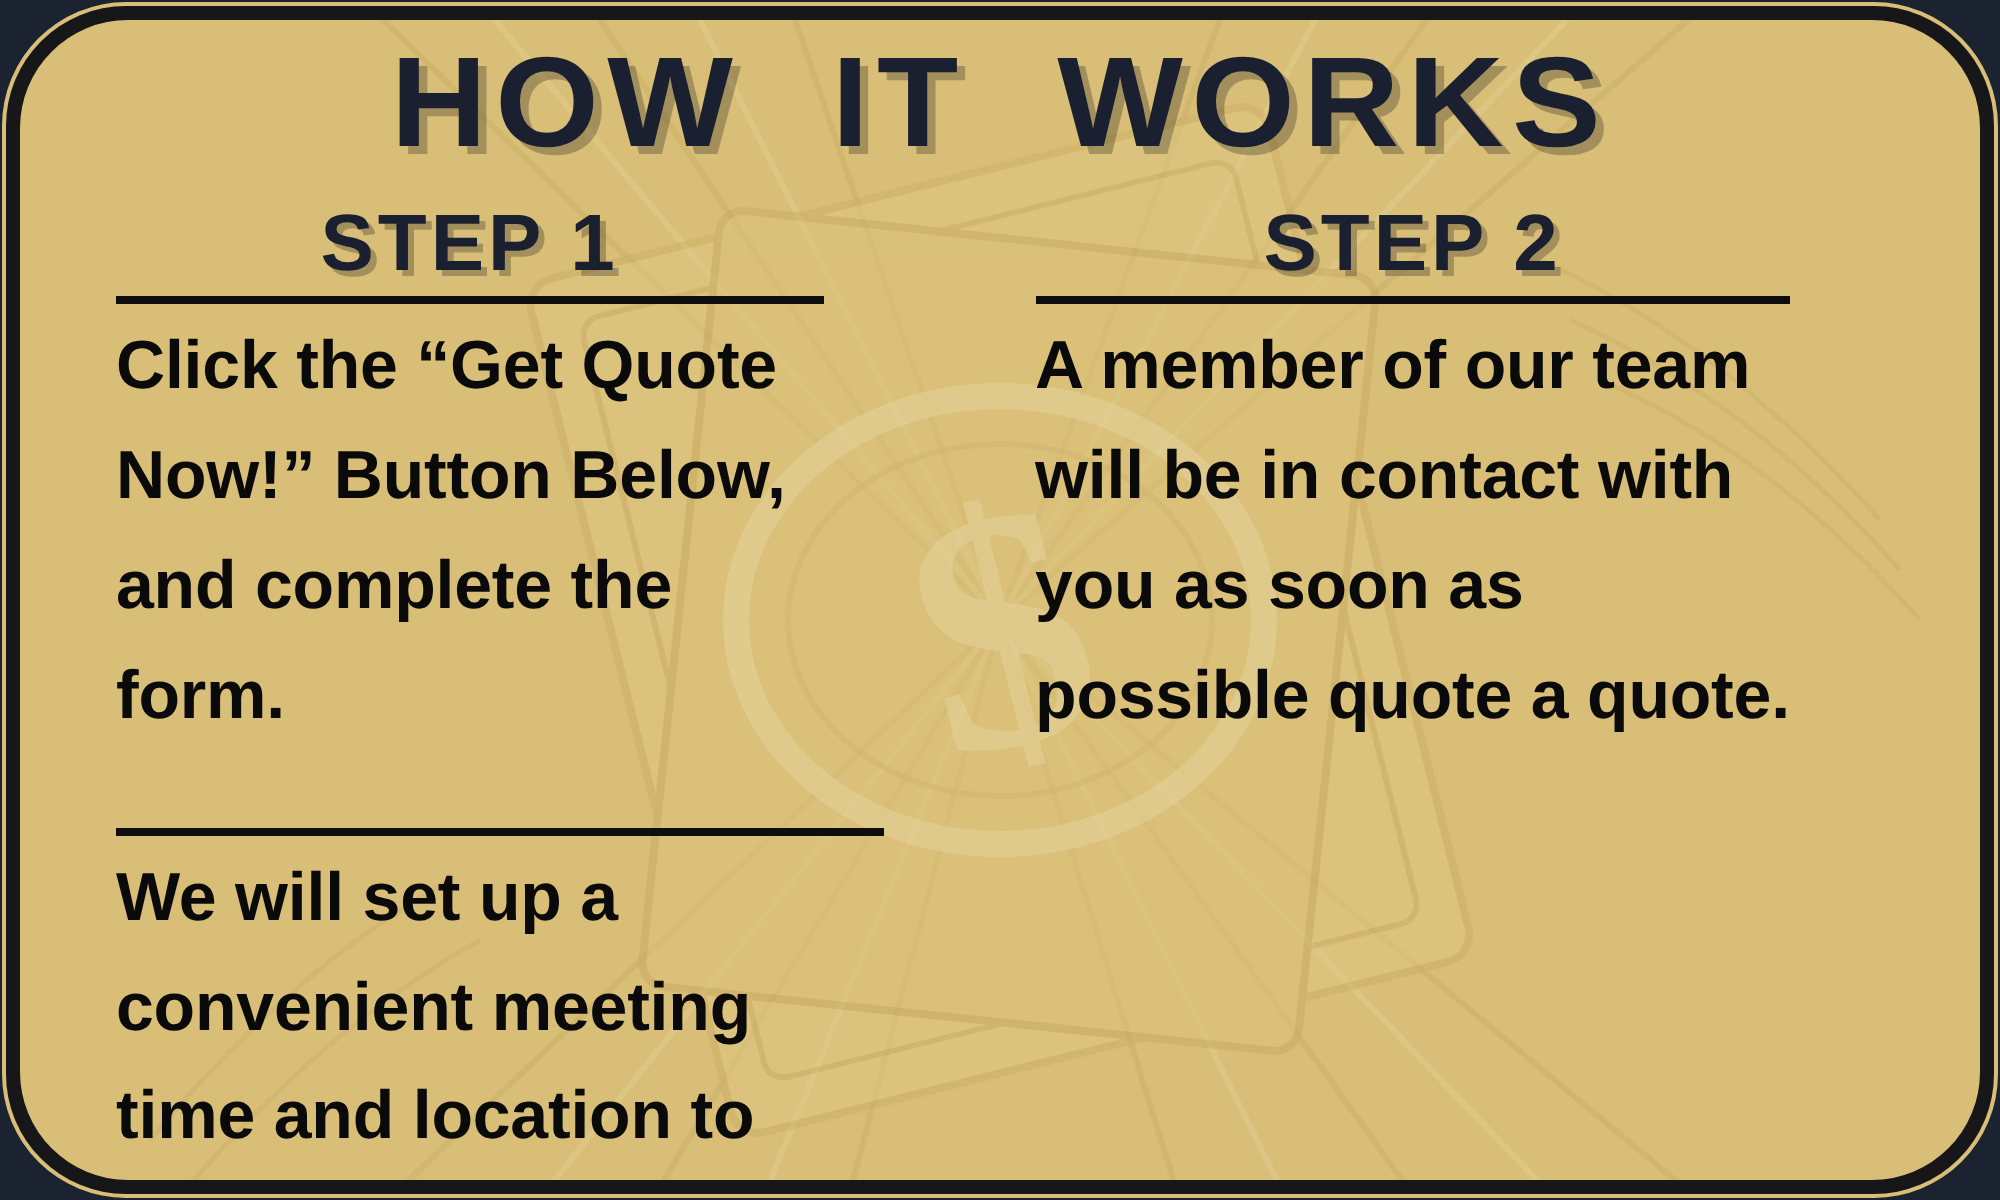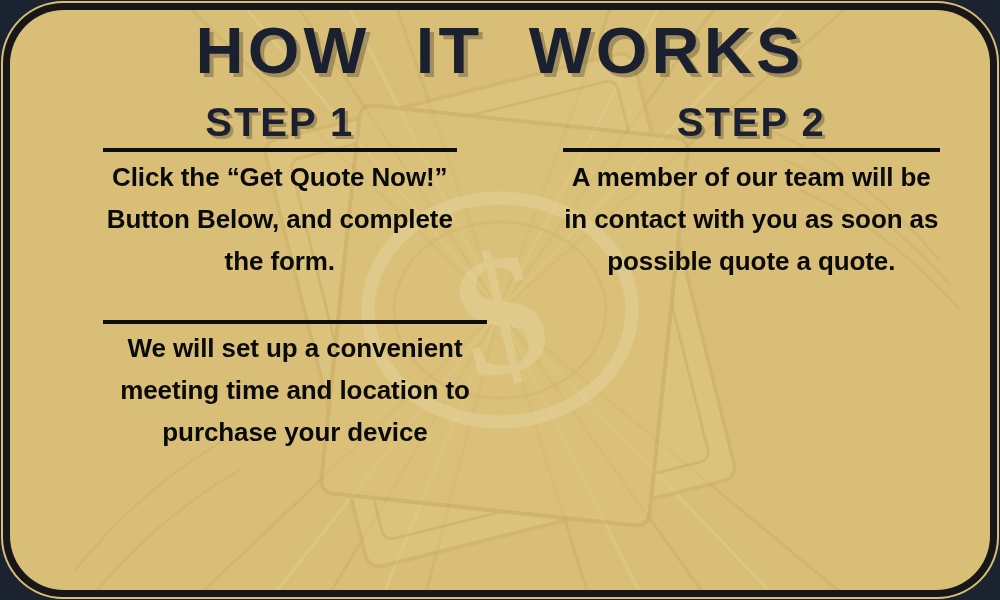--- a/index.html
+++ b/index.html
@@ -91,21 +91,20 @@
 
   .grid {
     position: absolute;
     top: 92px;
     left: 0;
     width: 980px;
   }
   .row {
     display: flex;
     width: 917px;
-    margin-left: 45px;
   }
   .cell {
     width: 490px;
     box-sizing: border-box;
     padding: 0 38px;
   }
   .cell.left  { padding-left: 48px; padding-right: 58px; }
   .cell.right { padding-left: 48px; padding-right: 32px; }
 
   .step-head {
@@ -122,25 +121,25 @@
   }
   .step-rule {
     height: 4px;
     background: #0d0d0d;
     margin: 6px 0 4px 0;
     border: 0;
   }
   .step-body {
     font-family: "Liberation Sans", sans-serif;
     font-weight: bold;
-    font-size: 26px;
+    font-size: 34px;
     line-height: 1.62;
     color: #0a0a0a;
     letter-spacing: -0.1px;
-    text-align: center;
+    text-align: left;
     margin: 0;
   }
 
   .row2 { margin-top: 32px; }
   .row2 .cell.left  { padding-left: 48px; padding-right: 58px; }
   .row2 .cell.right { padding-left: 56px; padding-right: 24px; }
   .row2 .step-body  { line-height: 1.60; }
 </style>
 </head>
 <body>

